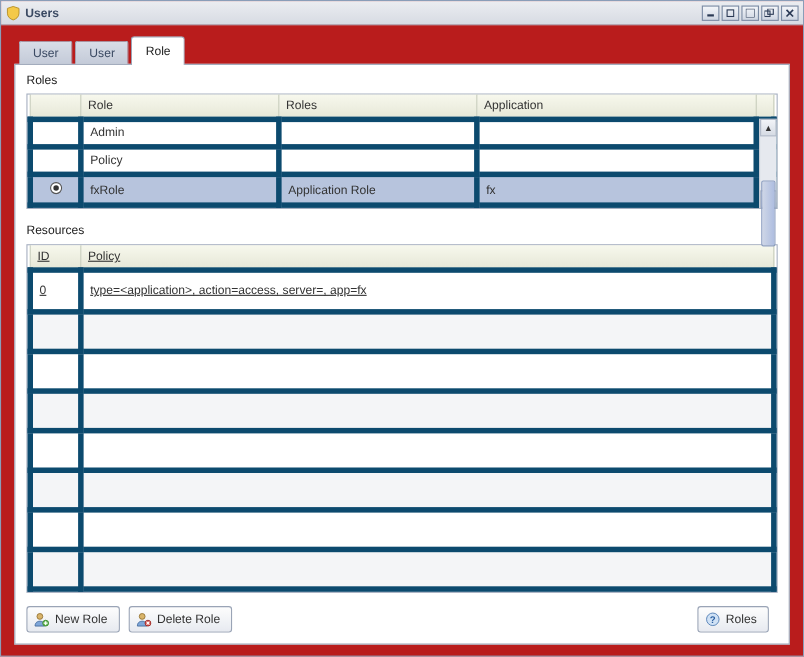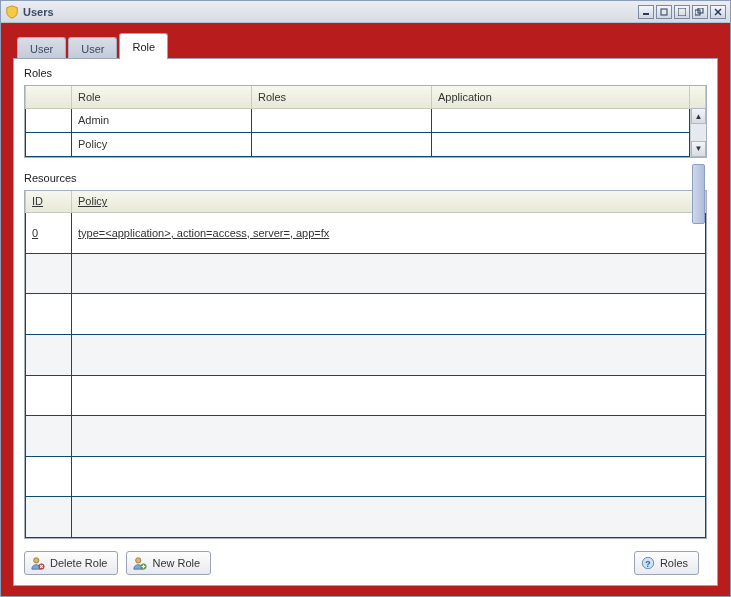--- a/index.html
+++ b/index.html
@@ -108,21 +108,21 @@
     background: linear-gradient(to bottom,#f7f8ed,#e7e8d8);
     border: 1px solid #c7ccbb;
     border-top: none;
     text-align: left;
     font-weight: normal;
     padding: 4px 6px;
     color: #333;
     height: 22px;
   }
   .grid td {
-    border: 1px solid #0c4a6e;
+    border: 5px solid #0c4a6e;
     padding: 4px 6px;
     height: 24px;
     color: #333;
     background: #fff;
   }
   .grid tr.selected td {
     background: #b7c4dd;
   }
   .grid tr.alt td { background: #f4f5f7; }
   .radio-cell { text-align: center; width: 42px; }
@@ -261,20 +261,30 @@
                 <td></td>
                 <td></td>
               </tr>
               <tr>
                 <td class="radio-cell"></td>
                 <td>Policy</td>
                 <td></td>
                 <td></td>
                 <td></td>
               </tr>
+              <tr class="selected">
+                <td class="radio-cell"><svg width="12" height="12">
+                    <circle cx="6" cy="6" r="5" fill="#fff" stroke="#555"></circle>
+                    <circle cx="6" cy="6" r="2.5" fill="#333"></circle>
+                  </svg></td>
+                <td>fxRole</td>
+                <td>Application Role</td>
+                <td>fx</td>
+                <td></td>
+              </tr>
             </tbody>
         </table>
         <div class="vscrollbar">
           <div class="arrow">▲</div>
           <div class="track">
               <div class="thumb"></div>
             </div>
           <div class="arrow">▼</div>
         </div>
       </div>
@@ -330,38 +340,38 @@
           </table>
         </div>
       </div>
 
       <div class="button-bar">
         <div class="btn">
           <span class="icon">
             <svg viewBox="0 0 16 16">
                 <circle cx="6" cy="5" r="3" fill="#d9b46a" stroke="#9a7a3a"></circle>
                 <path d="M1 15 C1 11 4 10 6 10 C8 10 11 11 11 15 Z" fill="#7ea6d9" stroke="#4a6fa0"></path>
+                <circle cx="12" cy="12" r="3" fill="#6abf5b" stroke="#3d8a31"></circle>
+                <line x1="12" y1="10" x2="12" y2="14" stroke="#fff" stroke-width="1.2"></line>
+                <line x1="10" y1="12" x2="14" y2="12" stroke="#fff" stroke-width="1.2"></line>
+              </svg>
+          </span>
+          <span>New Role</span>
+        </div>
+        <div class="btn">
+          <span class="icon">
+            <svg viewBox="0 0 16 16">
+                <circle cx="6" cy="5" r="3" fill="#d9b46a" stroke="#9a7a3a"></circle>
+                <path d="M1 15 C1 11 4 10 6 10 C8 10 11 11 11 15 Z" fill="#7ea6d9" stroke="#4a6fa0"></path>
                 <circle cx="12" cy="12" r="3" fill="#d9534f" stroke="#a0302c"></circle>
                 <line x1="10.5" y1="10.5" x2="13.5" y2="13.5" stroke="#fff" stroke-width="1.2"></line>
                 <line x1="13.5" y1="10.5" x2="10.5" y2="13.5" stroke="#fff" stroke-width="1.2"></line>
               </svg>
           </span>
           <span>Delete Role</span>
-        </div>
-        <div class="btn">
-          <span class="icon">
-            <svg viewBox="0 0 16 16">
-                <circle cx="6" cy="5" r="3" fill="#d9b46a" stroke="#9a7a3a"></circle>
-                <path d="M1 15 C1 11 4 10 6 10 C8 10 11 11 11 15 Z" fill="#7ea6d9" stroke="#4a6fa0"></path>
-                <circle cx="12" cy="12" r="3" fill="#6abf5b" stroke="#3d8a31"></circle>
-                <line x1="12" y1="10" x2="12" y2="14" stroke="#fff" stroke-width="1.2"></line>
-                <line x1="10" y1="12" x2="14" y2="12" stroke="#fff" stroke-width="1.2"></line>
-              </svg>
-          </span>
-          <span>New Role</span>
         </div>
         <div class="spacer"></div>
         <div class="btn">
           <span class="icon">
             <svg viewBox="0 0 16 16">
                 <circle cx="8" cy="8" r="6.5" fill="#cfe1f5" stroke="#5a84b8"></circle>
                 <text x="8" y="12" text-anchor="middle" font-size="10" font-weight="bold" fill="#2b5fa0">?</text>
               </svg>
           </span>
           <span>Roles</span>

